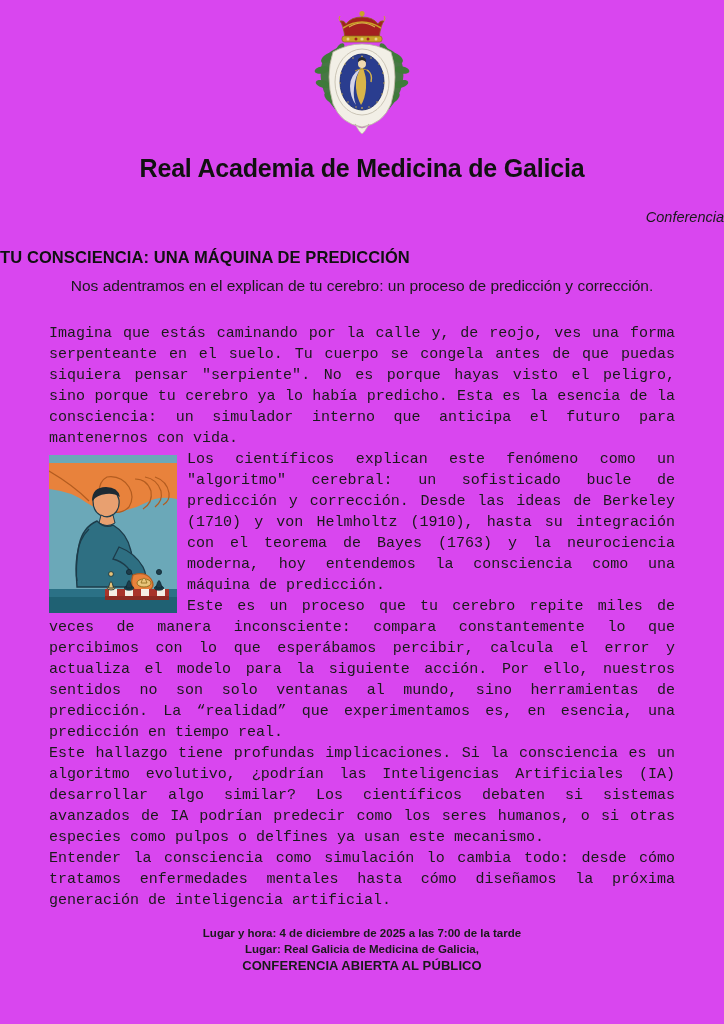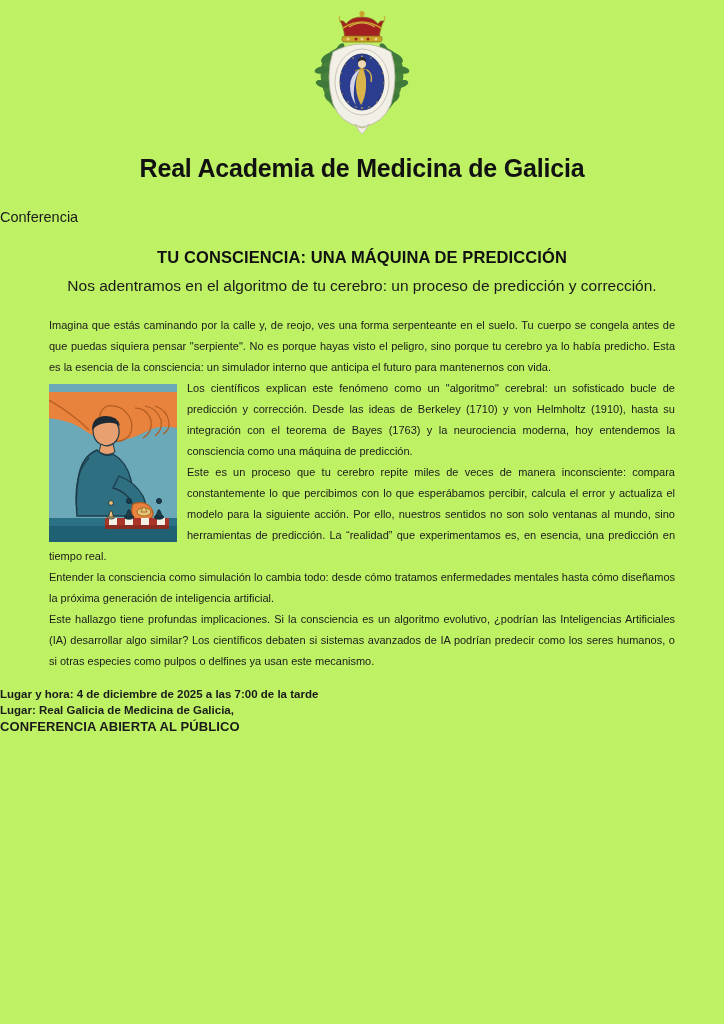--- a/index.html
+++ b/index.html
@@ -11,21 +11,21 @@
   body {
     font-family: "Liberation Sans", sans-serif;
     color: #1a1a1a;
     -webkit-font-smoothing: antialiased;
   }
   .page {
     position: relative;
     width: 724px;
     height: 1024px;
     margin: 0 auto;
-    background: #bef264;
+    background: #d946ef;
     overflow: hidden;
     box-sizing: border-box;
   }
 
   
   .emblem-wrap {
     width: 100%;
     display: flex;
     justify-content: center;
     padding-top: 8px;
@@ -37,58 +37,59 @@
   
   .academy-title {
     text-align: center;
     font-size: 25px;
     font-weight: bold;
     letter-spacing: -0.2px;
     margin: 18px 0 0 0;
     color: #111111;
   }
   .conference-label {
-    text-align: left;
+    text-align: right;
     font-size: 14.5px;
     font-weight: normal;
     margin: 26px 0 12px 0;
     color: #1a1a1a;
+    font-style: italic;
   }
   .speaker-name {
     text-align: center;
     font-size: 21px;
     font-weight: bold;
     margin: 26px 0 0 0;
     color: #111111;
   }
   .talk-title {
-    text-align: center;
     font-size: 16.5px;
     font-weight: bold;
     margin: 23px 0 0 0;
     color: #111111;
     letter-spacing: 0.1px;
   }
   .talk-subtitle {
     text-align: center;
     font-size: 15.5px;
     font-weight: normal;
     line-height: 1.35;
     margin: 9px auto 0 auto;
     width: 620px;
     color: #1a1a1a;
   }
 
   
   .body-block {
-    margin: 18px 49px 0 49px;
-    font-size: 11px;
+    margin: 26px 49px 0 49px;
+    font-size: 15px;
     line-height: 21px;
     text-align: justify;
     color: #1a1a1a;
+    font-family: Liberation Mono, monospace;
   }
   .body-block p {
     margin: 0;
     text-align: justify;
     text-justify: inter-word;
   }
 
   
   .illustration {
     float: left;
@@ -99,21 +100,21 @@
   }
   .illustration svg {
     display: block;
     width: 128px;
     height: 158px;
   }
 
   
   .footer {
     margin: 14px 0 0 0;
-    text-align: left;
+    text-align: center;
     font-size: 11.5px;
     line-height: 16px;
     font-weight: bold;
     color: #1a1a1a;
   }
   .footer .line {
     display: block;
   }
   .footer .url {
     display: block;
@@ -211,21 +212,21 @@
         </g>
 
         <path d="M48 116 q7 8 14 0 q-4 8 -7 10 q-3 -2 -7 -10 Z" fill="#f2efe6" stroke="#b9b2a0" stroke-width="0.7"></path>
       </svg>
     </span>
   </div>
 
   <h1 class="academy-title">Real Academia de Medicina de Galicia</h1>
   <div class="conference-label">Conferencia</div>
   <h3 class="talk-title">TU CONSCIENCIA: UNA MÁQUINA DE PREDICCIÓN</h3>
-  <div class="talk-subtitle">Nos adentramos en el algoritmo de tu cerebro: un proceso de predicción y corrección.</div>
+  <div class="talk-subtitle">Nos adentramos en el explican de tu cerebro: un proceso de predicción y corrección.</div>
 
   <div class="body-block clearfix">
 
     <p>Imagina que estás caminando por la calle y, de reojo, ves una forma serpenteante en el suelo. Tu cuerpo se congela antes de que puedas siquiera pensar "serpiente". No es porque hayas visto el peligro, sino porque tu cerebro ya lo había predicho. Esta es la esencia de la consciencia: un simulador interno que anticipa el futuro para mantenernos con vida.</p>
 
     <div class="illustration">
       <svg viewBox="0 0 128 158" xmlns="http://www.w3.org/2000/svg">
         <rect x="0" y="0" width="128" height="158" fill="#6ba8b8"></rect>
 
         <rect x="0" y="140" width="128" height="18" fill="#1f6173"></rect>
@@ -273,22 +274,22 @@
           <circle cx="80" cy="117" r="2.6" fill="#1d3c4a"></circle>
           <ellipse cx="110" cy="133" rx="4.5" ry="2.2" fill="#1d3c4a"></ellipse>
           <path d="M107 133 q3 -15 6 0 Z" fill="#1d3c4a"></path>
           <circle cx="110" cy="117" r="2.6" fill="#1d3c4a"></circle>
         </g>
       </svg>
     </div>
 
     <p>Los científicos explican este fenómeno como un "algoritmo" cerebral: un sofisticado bucle de predicción y corrección. Desde las ideas de Berkeley (1710) y von Helmholtz (1910), hasta su integración con el teorema de Bayes (1763) y la neurociencia moderna, hoy entendemos la consciencia como una máquina de predicción.</p>
     <p>Este es un proceso que tu cerebro repite miles de veces de manera inconsciente: compara constantemente lo que percibimos con lo que esperábamos percibir, calcula el error y actualiza el modelo para la siguiente acción. Por ello, nuestros sentidos no son solo ventanas al mundo, sino herramientas de predicción. La “realidad” que experimentamos es, en esencia, una predicción en tiempo real.</p>
+    <p>Este hallazgo tiene profundas implicaciones. Si la consciencia es un algoritmo evolutivo, ¿podrían las Inteligencias Artificiales (IA) desarrollar algo similar? Los científicos debaten si sistemas avanzados de IA podrían predecir como los seres humanos, o si otras especies como pulpos o delfines ya usan este mecanismo.</p>
     <p>Entender la consciencia como simulación lo cambia todo: desde cómo tratamos enfermedades mentales hasta cómo diseñamos la próxima generación de inteligencia artificial.</p>
-    <p>Este hallazgo tiene profundas implicaciones. Si la consciencia es un algoritmo evolutivo, ¿podrían las Inteligencias Artificiales (IA) desarrollar algo similar? Los científicos debaten si sistemas avanzados de IA podrían predecir como los seres humanos, o si otras especies como pulpos o delfines ya usan este mecanismo.</p>
   </div>
 
   <div class="footer">
     <span class="line">Lugar y hora: 4 de diciembre de 2025 a las 7:00 de la tarde</span>
     <span class="line">Lugar: Real Galicia de Medicina de Galicia,</span>
     <span class="cta">CONFERENCIA ABIERTA AL PÚBLICO</span>
   </div>
 
 </div>
 

